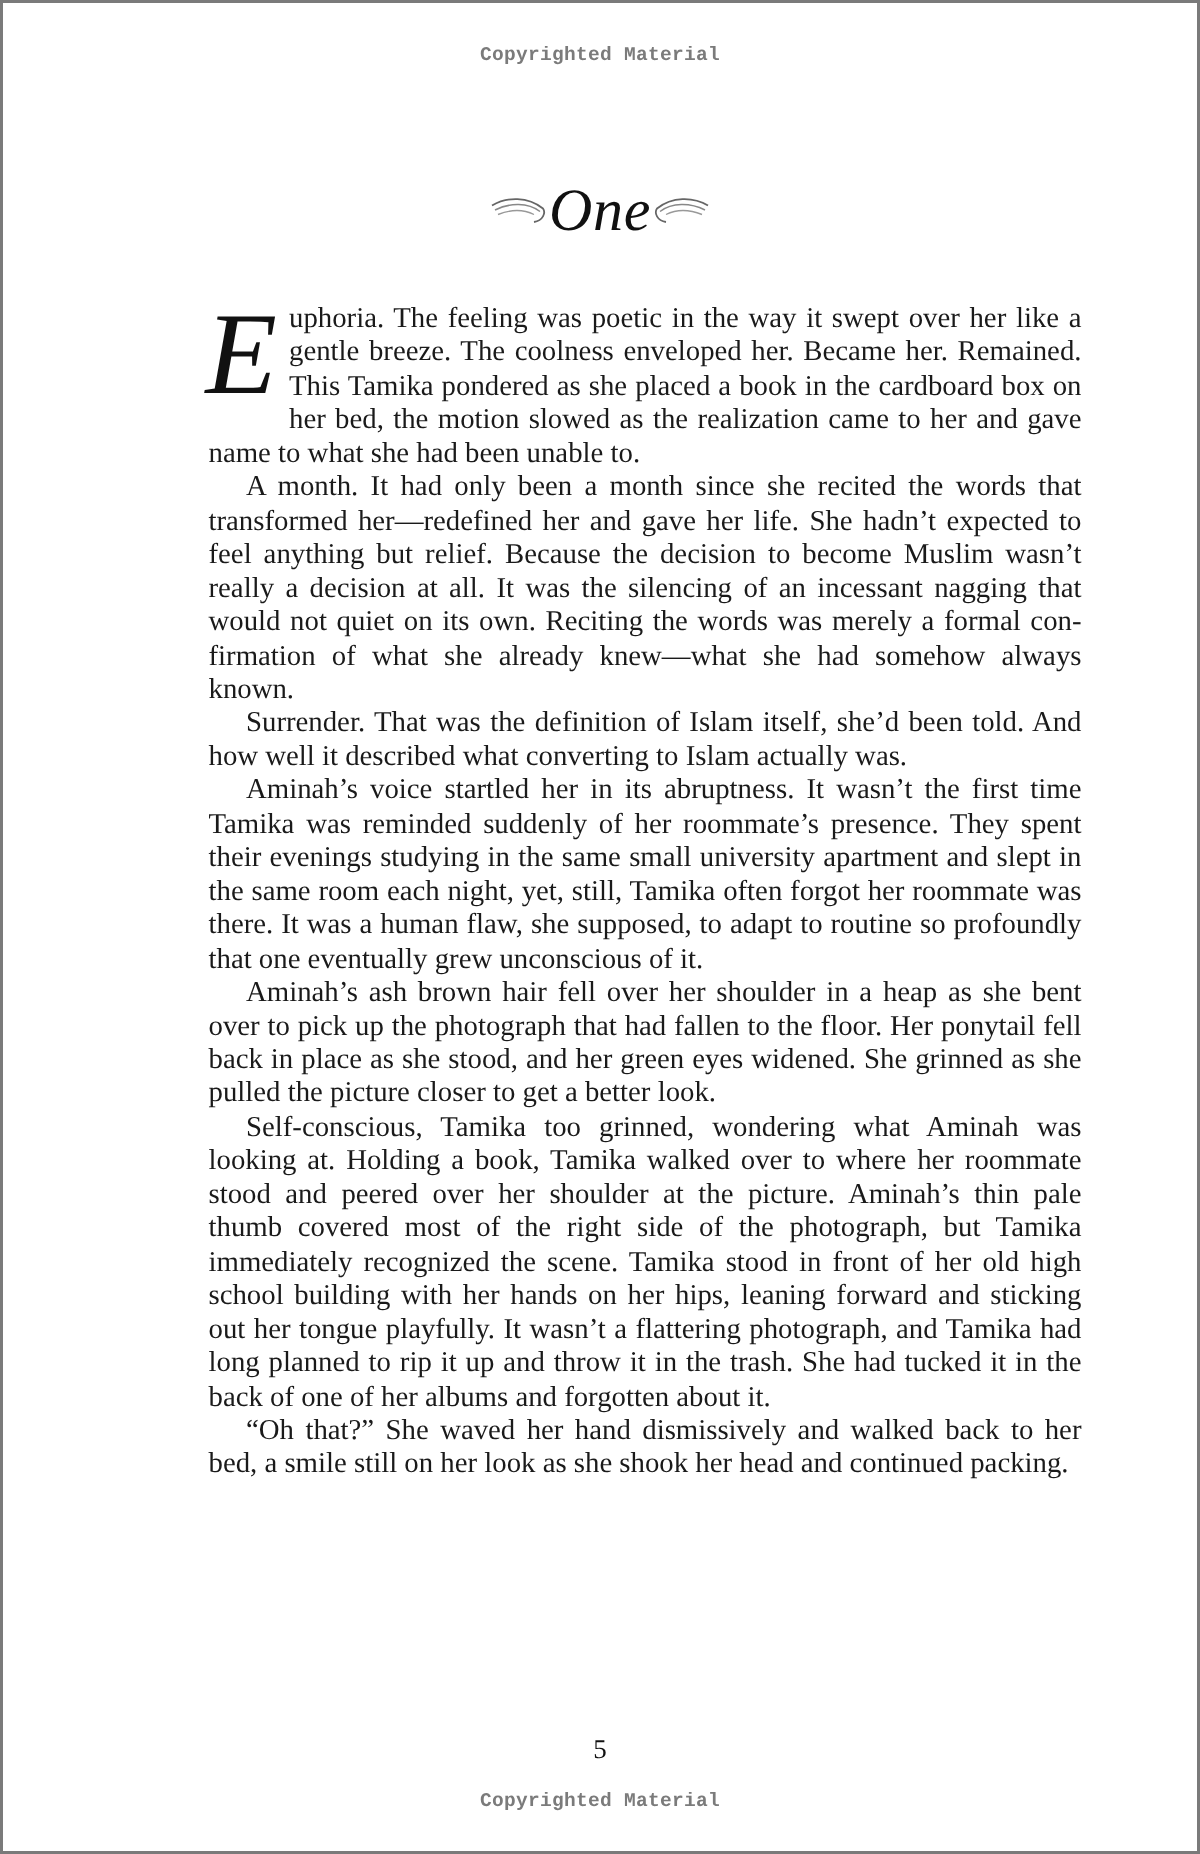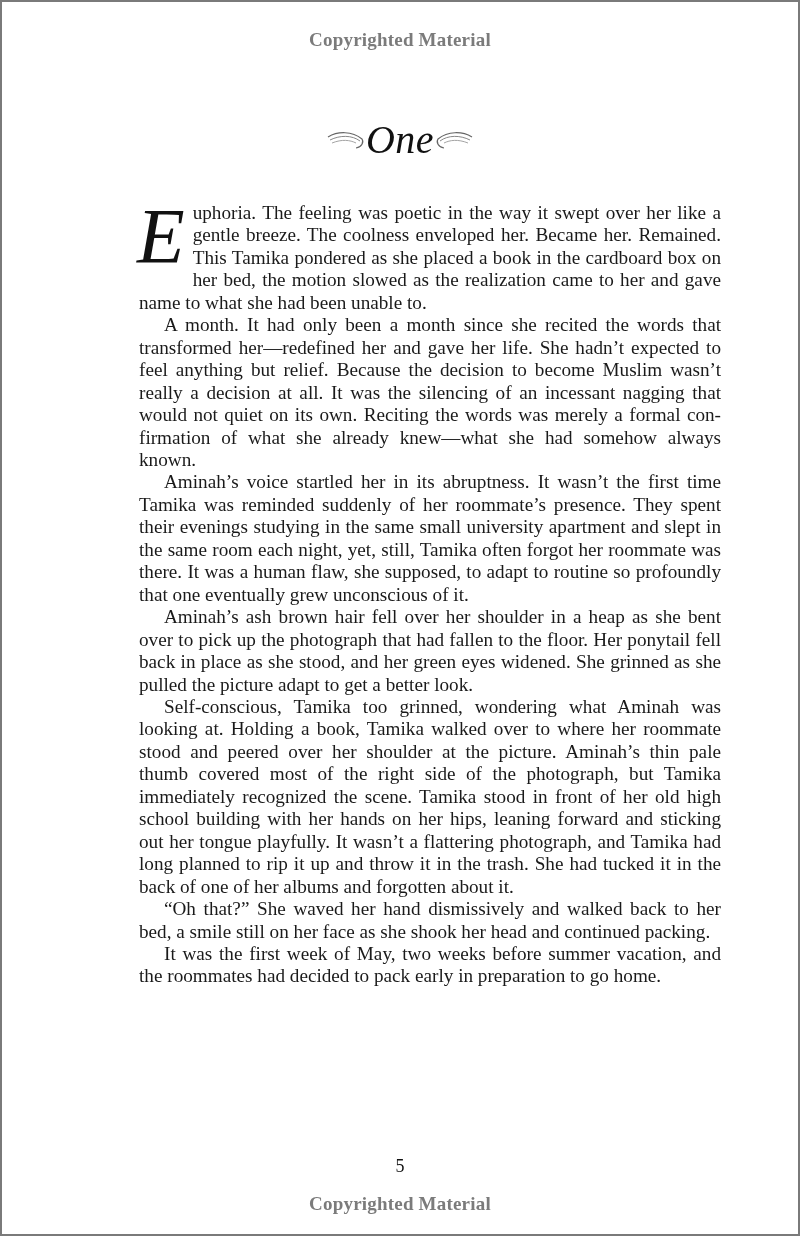--- a/index.html
+++ b/index.html
@@ -19,23 +19,23 @@
       width: 796px;
       height: 1232px;
       border: 2px solid #7a7a7a;
       background: #ffffff;
     }
     .watermark {
       position: absolute;
       left: 0;
       width: 100%;
       text-align: center;
-      font-family: Liberation Serif, serif;
+      font-family: Liberation Mono, monospace;
       font-weight: bold;
-      font-size: 19px;
+      font-size: 13px;
       color: #7b7b7b;
       letter-spacing: 0.2px;
     }
     .watermark.top { top: 27px; }
     .watermark.bottom { top: 1191px; }
 
     .chapter-heading {
       position: absolute;
       left: 0;
       width: 100%;
@@ -116,23 +116,23 @@
         <path d="M38 8 C 28 2, 14 2, 4 10 C 2 13, 4 18, 10 19" fill="none" stroke="#666" stroke-width="1.2"></path>
         <path d="M36 11 C 26 6, 14 6, 6 12" fill="none" stroke="#888" stroke-width="1"></path>
         <path d="M34 14 C 24 10, 16 11, 10 14" fill="none" stroke="#999" stroke-width="0.9"></path>
       </svg>
     </span>
   </div>
 
   <div class="body-text">
     <p class="first"><span class="drop-cap">E</span><span>uphoria. The feeling was poetic in the way it swept over her like a gentle breeze. The coolness enveloped her. Became her. Remained. This Tamika pondered as she placed a book in the cardboard box on her bed, the motion slowed as the realization came to her and gave name to what she had been unable to.</span></p>
     <p>A month. It had only been a month since she recited the words that transformed her—redefined her and gave her life. She hadn’t expected to feel anything but relief. Because the decision to become Muslim wasn’t really a decision at all. It was the silencing of an incessant nagging that would not quiet on its own. Reciting the words was merely a formal con­firmation of what she already knew—what she had somehow always known.</p>
+    <p>Surrender. That was the definition of Islam itself, she’d been told. And how well it described what converting to Islam actually was.</p>
     <p>Aminah’s voice startled her in its abruptness. It wasn’t the first time Tamika was reminded suddenly of her roommate’s presence. They spent their evenings studying in the same small university apartment and slept in the same room each night, yet, still, Tamika often forgot her roommate was there. It was a human flaw, she supposed, to adapt to routine so pro­foundly that one eventually grew unconscious of it.</p>
-    <p>Aminah’s ash brown hair fell over her shoulder in a heap as she bent over to pick up the photograph that had fallen to the floor. Her ponytail fell back in place as she stood, and her green eyes widened. She grinned as she pulled the picture adapt to get a better look.</p>
+    <p>Aminah’s ash brown hair fell over her shoulder in a heap as she bent over to pick up the photograph that had fallen to the floor. Her ponytail fell back in place as she stood, and her green eyes widened. She grinned as she pulled the picture closer to get a better look.</p>
     <p>Self-conscious, Tamika too grinned, wondering what Aminah was looking at. Holding a book, Tamika walked over to where her roommate stood and peered over her shoulder at the picture. Aminah’s thin pale thumb covered most of the right side of the photograph, but Tamika immediately recognized the scene. Tamika stood in front of her old high school building with her hands on her hips, leaning forward and sticking out her tongue playfully. It wasn’t a flattering photograph, and Tamika had long planned to rip it up and throw it in the trash. She had tucked it in the back of one of her albums and forgotten about it.</p>
-    <p>“Oh that?” She waved her hand dismissively and walked back to her bed, a smile still on her face as she shook her head and continued packing.</p>
-    <p>It was the first week of May, two weeks before summer vacation, and the roommates had decided to pack early in preparation to go home.</p>
+    <p>“Oh that?” She waved her hand dismissively and walked back to her bed, a smile still on her look as she shook her head and continued packing.</p>
   </div>
 
   <div class="page-number">5</div>
 
   <div class="watermark bottom">Copyrighted Material</div>
 </div>
 
 </body></html>

